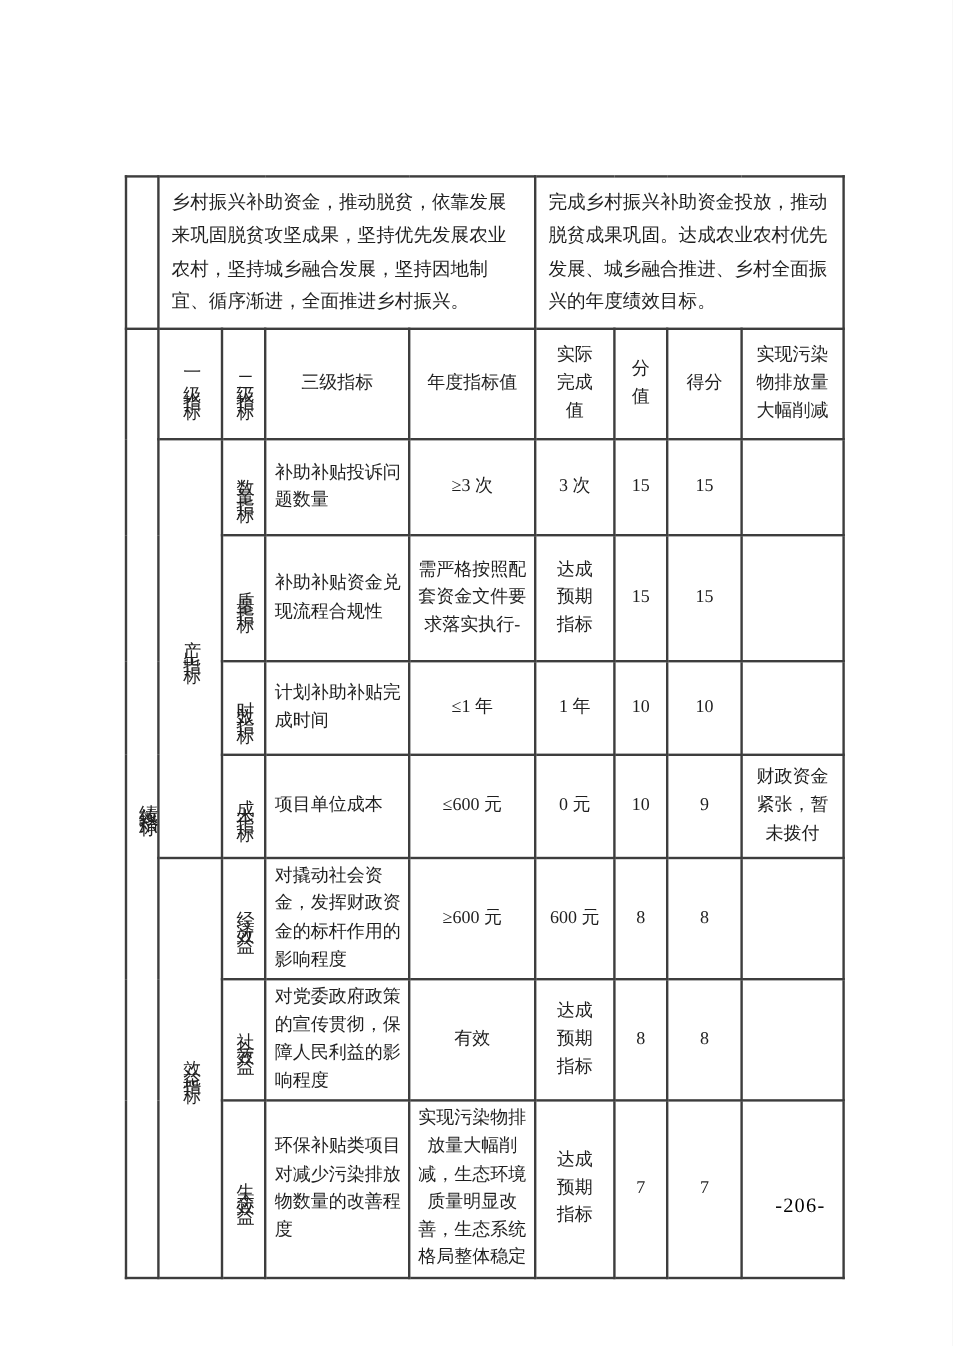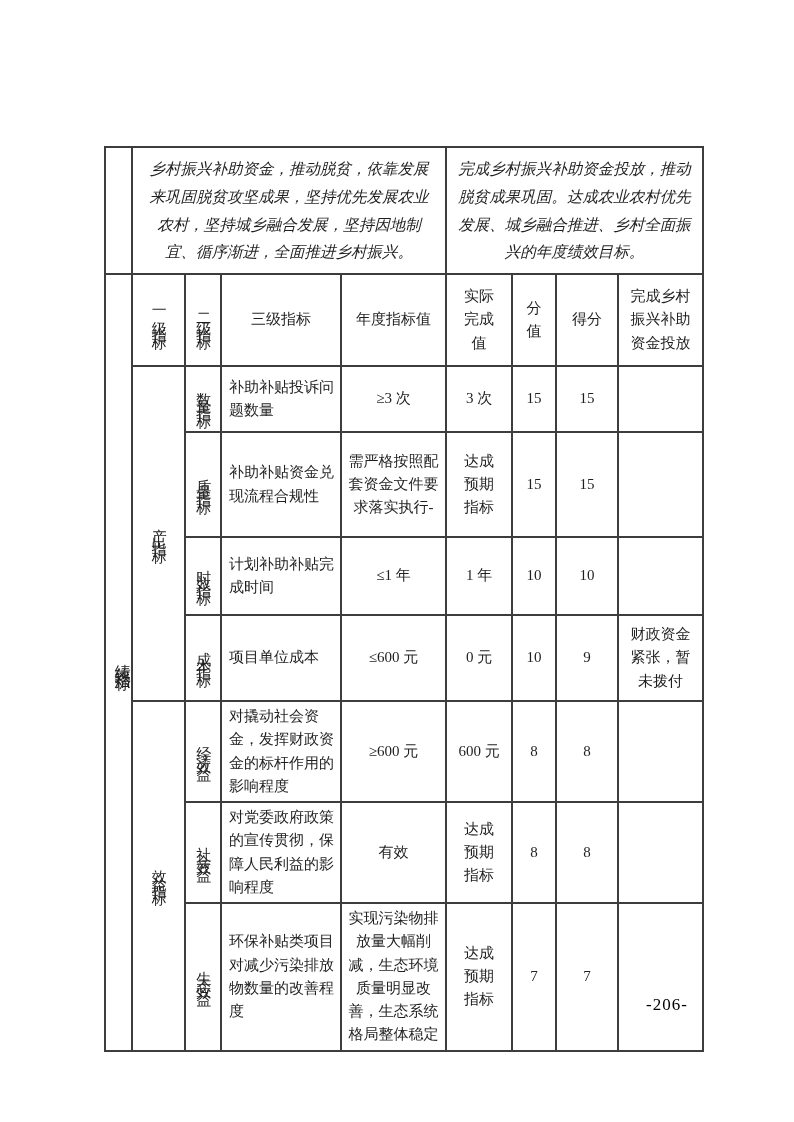--- a/index.html
+++ b/index.html
@@ -28,22 +28,21 @@
     text-align: center;
     vertical-align: middle;
     padding: 3px 4px;
     word-break: break-all;
   }
   
   td.para {
     font-size: 15.5px;
     line-height: 1.8;
     padding: 6px 10px;
-    text-align: center;
-    font-style: italic;
+    text-align: left;
   }
   
   .vert-text {
     display: inline-block;
     writing-mode: vertical-rl;
     text-orientation: upright;
     letter-spacing: 7px;
     font-size: 15px;
   }
   .vert-tight { letter-spacing: 4px; font-size: 16px; }
@@ -110,25 +109,25 @@
       <td>
         <span class="w2">实际完成值</span>
       </td>
       <td>
         <span class="w1">分值</span>
       </td>
       <td>
         <span>得分</span>
       </td>
       <td>
-        <span class="w4">完成乡村振兴补助资金投放</span>
-      </td>
-    </tr>
-
-    <tr style="height:66px;padding-left:28px;">
+        <span class="w4">实现污染物排放量大幅削减</span>
+      </td>
+    </tr>
+
+    <tr style="height:80px;padding-left:28px;">
       <td rowspan="4">
         <span class="vert-text">产出指标</span>
       </td>
       <td><span class="vert-text">数量指标</span></td>
       <td class="l3">补助补贴投诉问题数量</td>
       <td>≥3 次</td>
       <td>3 次</td>
       <td class="num">15</td>
       <td class="num">15</td>
       <td></td>

